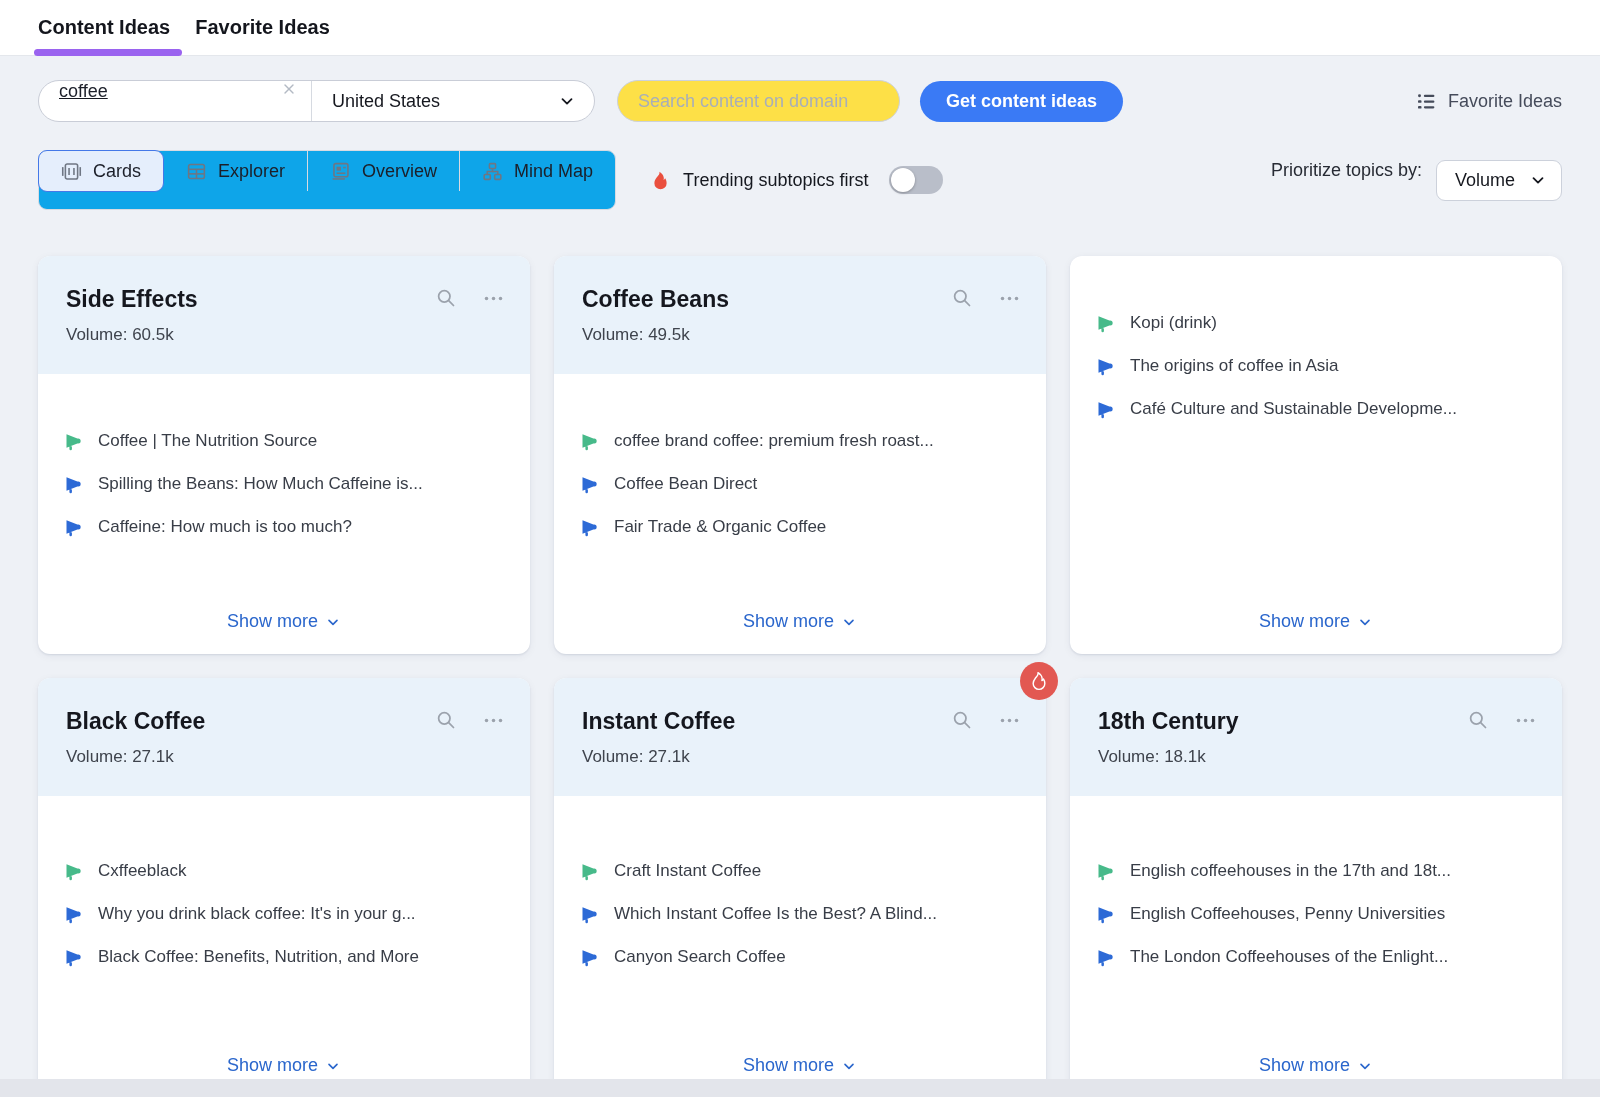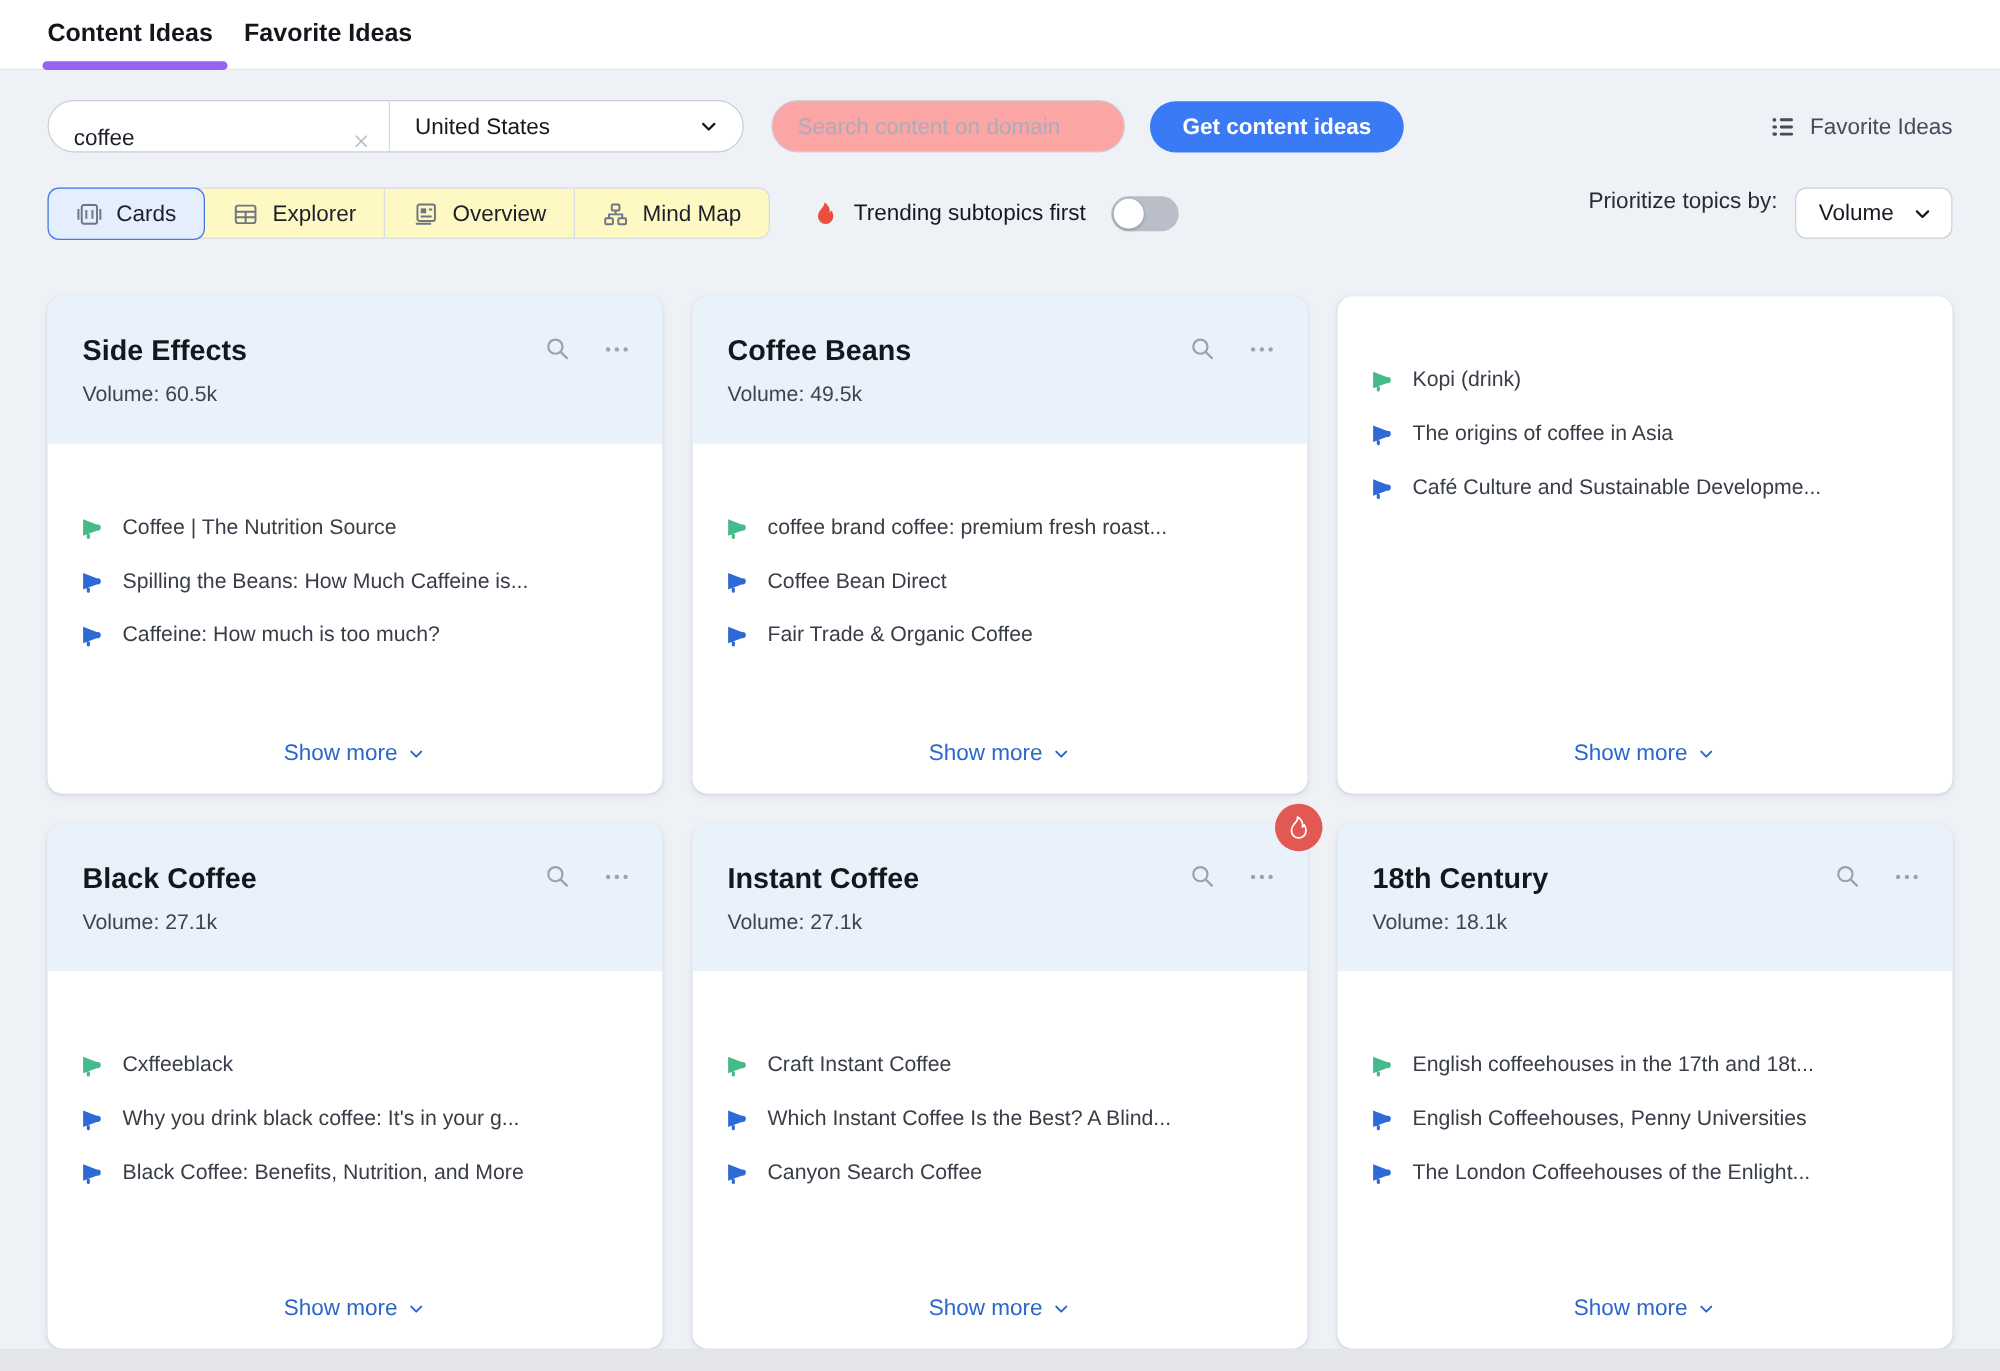--- a/index.html
+++ b/index.html
@@ -51,22 +51,23 @@
     width: 557px;
     height: 42px;
     background: #fff;
     border: 1px solid #c9cdd7;
     border-radius: 22px;
     overflow: hidden;
   }
   .keyword {
     width: 272px;
     display: flex;
-    align-items: flex-end;
+    align-items: flex-start;
     padding: 0 14px 0 20px;
+    text-decoration: underline;
   }
   .keyword input {
     border: none; outline: none;
     flex: 1;
     font-size: 18px;
     font-family: "Liberation Sans", sans-serif;
     color: #1d202a;
     background: transparent;
     min-width: 0;
   }
@@ -84,21 +85,21 @@
   .domain-input {
     margin-left: 22px;
     width: 283px;
     height: 42px;
     border: 1px solid #ccd1da;
     border-radius: 22px;
     padding: 0 20px;
     font-size: 18px;
     font-family: "Liberation Sans", sans-serif;
     color: #1d202a;
-    background: #fca5a5;
+    background: #fde047;
     outline: none;
   }
   .domain-input::placeholder { color: #a8aeb9; }
   .cta-button {
     margin-left: 20px;
     height: 41px;
     padding: 0 26px;
     border: none;
     border-radius: 21px;
     background: #3a7af5;
@@ -115,24 +116,24 @@
     gap: 11px;
     font-size: 18px;
     color: #454b5a;
     cursor: pointer;
   }
 
   
   .toolbar-row { margin-top: 28px; display: flex; align-items: center; }
   .segmented {
     display: flex;
-    background: #fef9c3;
+    background: #0ea5e9;
     border: 1px solid #d8dbe2;
     border-radius: 9px;
-    height: 41px;
+    height: 60px;
   }
   .seg {
     display: flex;
     align-items: center;
     gap: 11px;
     padding: 0 22px;
     font-size: 18px;
     color: #1c1f29;
     border-right: 1px solid #d8dbe2;
     cursor: pointer;

